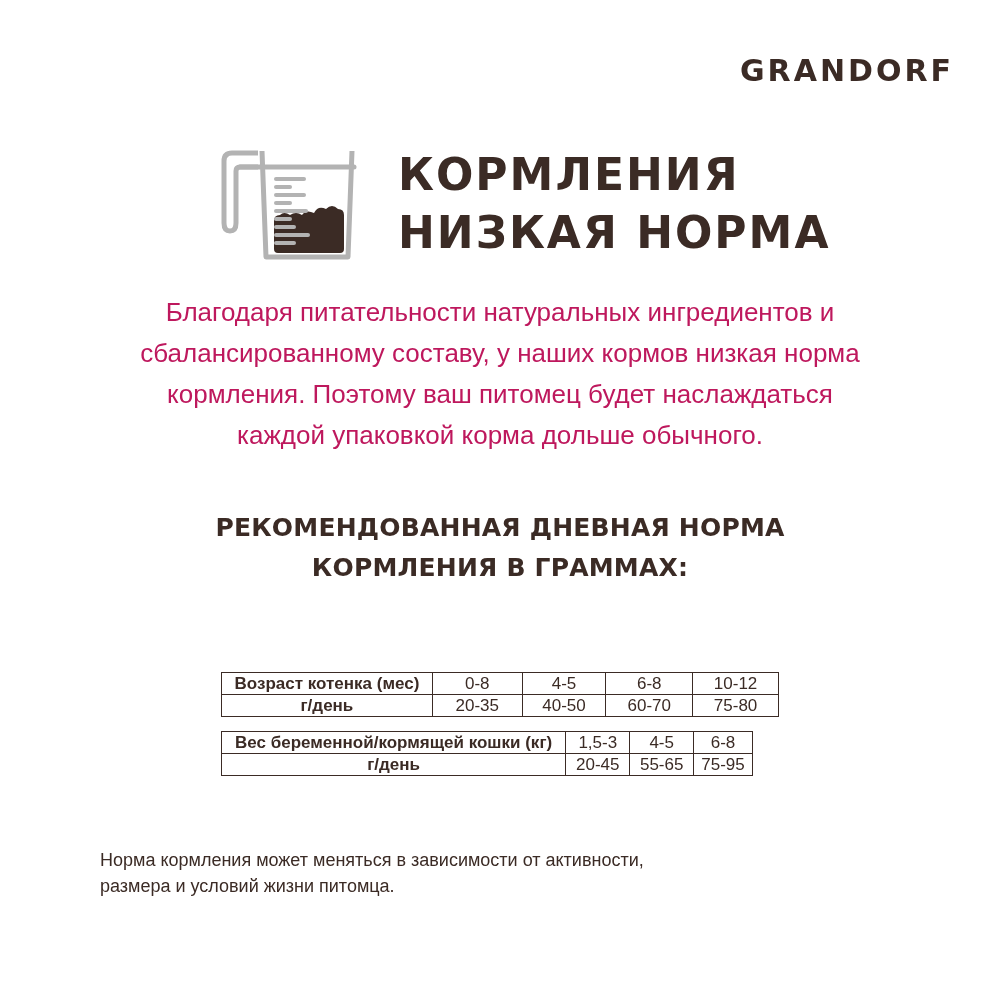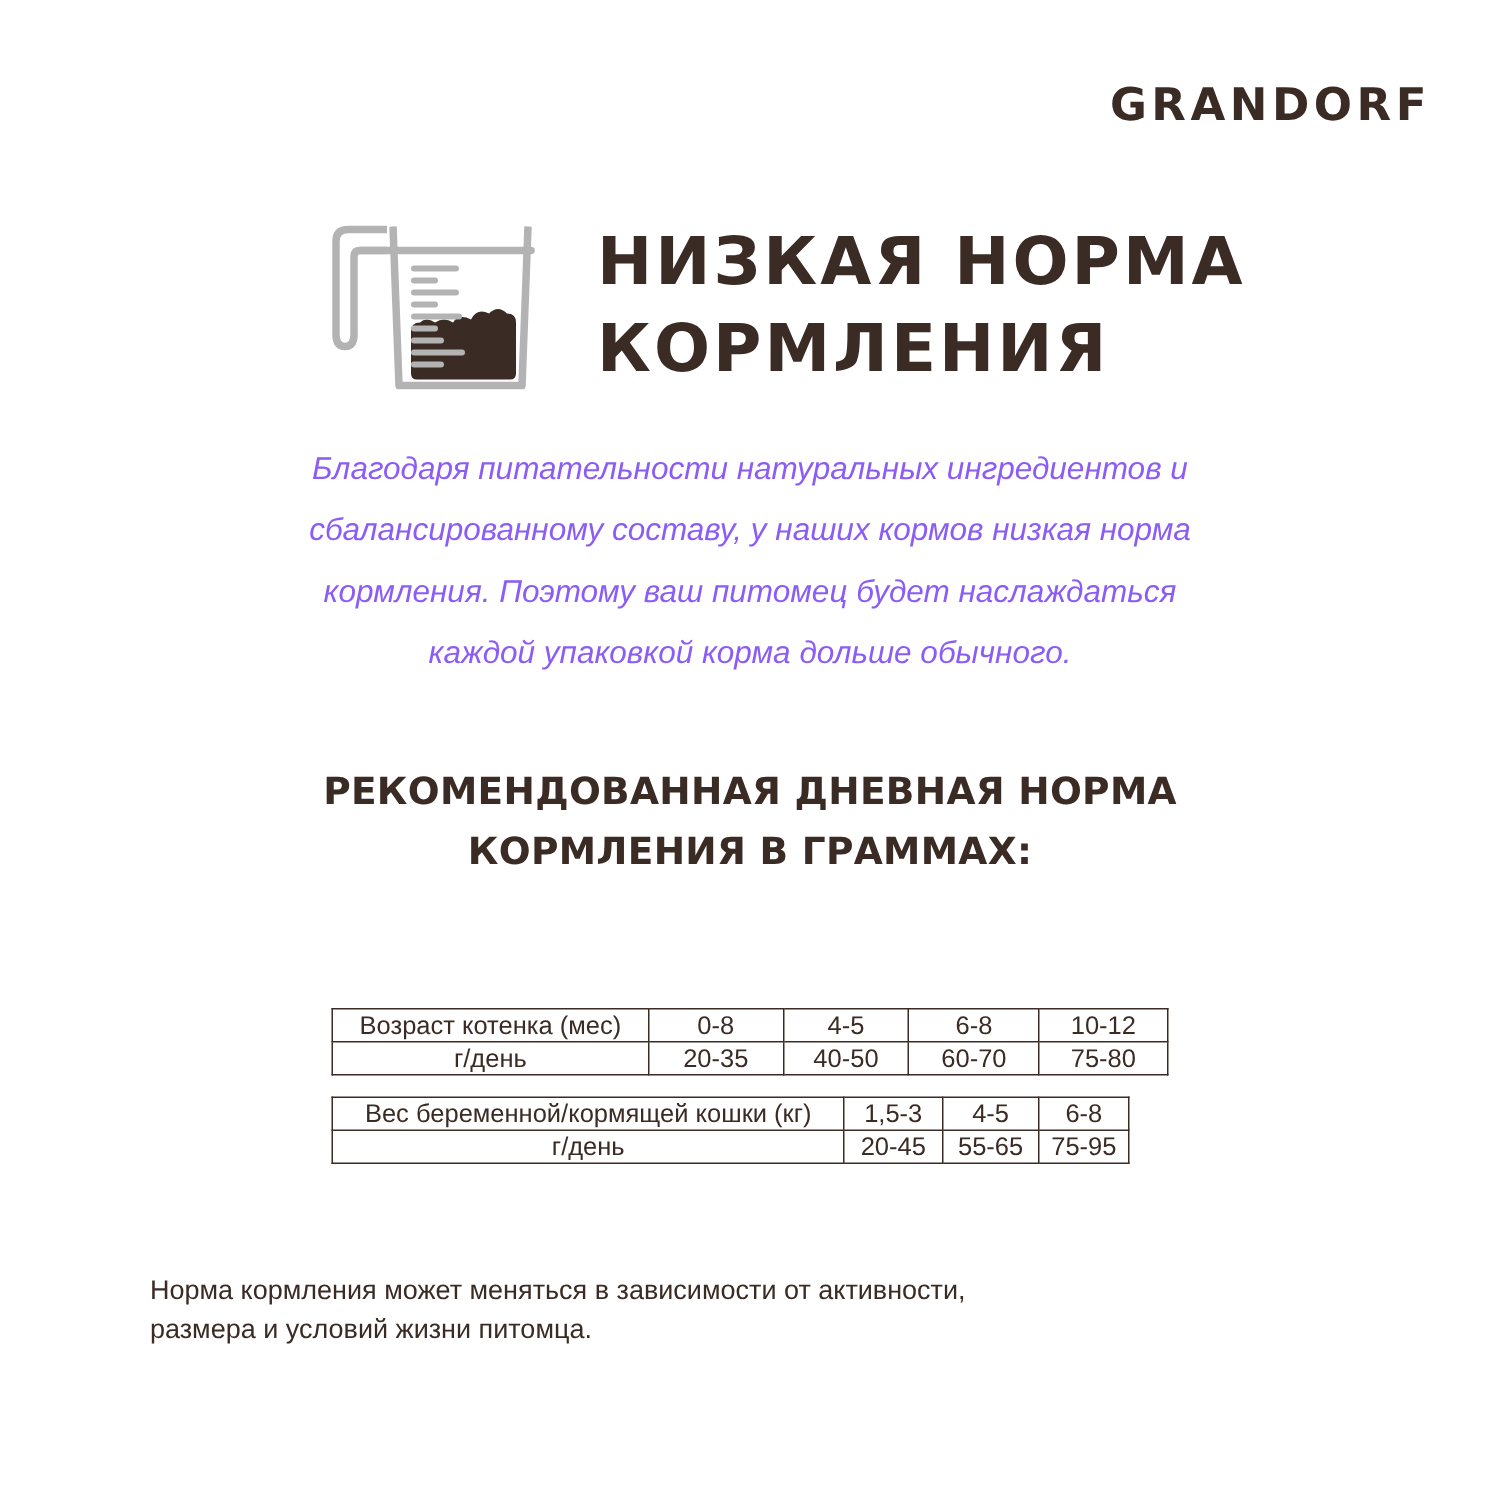--- a/index.html
+++ b/index.html
@@ -18,41 +18,40 @@
     .hero-icon { position: absolute; left: 218px; top: 145px; width: 140px; height: 120px; }
     .hero-title {
       position: absolute; left: 398px; top: 146px;
       font-family: "DejaVu Sans", sans-serif; font-weight: bold;
       font-size: 44px; line-height: 58px; letter-spacing: 2px;
       color: #3b2b25;
     }
     .hero-title div { white-space: nowrap; }
     .intro {
       position: absolute; left: 60px; width: 880px; top: 292px;
-      text-align: center; font-size: 21px; line-height: 41px; color: #8b5cf6;
+      text-align: center; font-size: 26px; line-height: 41px; color: #be185d;
       font-family: "Liberation Sans", sans-serif;
-      font-style: italic;
     }
     .intro div { white-space: nowrap; }
     .subtitle {
       position: absolute; left: 100px; width: 800px; top: 508px;
       text-align: center; font-family: "DejaVu Sans", sans-serif;
       font-weight: bold; font-size: 25px; line-height: 40px; color: #3b2b25;
       letter-spacing: 0.2px;
     }
     .subtitle div { white-space: nowrap; }
     table.feed {
       position: absolute; border-collapse: collapse;
       font-family: "Liberation Sans", sans-serif; font-size: 17px; color: #3b2b25;
     }
     table.feed td {
       border: 1.5px solid #3b2b25; text-align: center; padding: 0;
       height: 21px; line-height: 21px; white-space: nowrap;
     }
-    table.feed td.head { font-weight: normal; }
+    table.feed td.head { font-weight: bold; }
     #table-kitten { left: 221px; top: 672px; width: 558px; }
     #table-mother { left: 221px; top: 731px; width: 532px; }
     .footnote {
       position: absolute; left: 100px; width: 800px; top: 847px;
       text-align: left; font-size: 18px; line-height: 26px; color: #3b2b25;
     }
     .footnote div { white-space: nowrap; }
   </style>
 </head>
 <body>
@@ -76,22 +75,22 @@
     <line x1="58" y1="58" x2="72" y2="58"></line>
     <line x1="58" y1="66" x2="88" y2="66"></line>
     <line x1="58" y1="74" x2="72" y2="74"></line>
     <line x1="58" y1="82" x2="76" y2="82"></line>
     <line x1="58" y1="90" x2="90" y2="90"></line>
     <line x1="58" y1="98" x2="76" y2="98"></line>
   </g>
 </svg>
 
 <div class="hero-title">
+  <div>КОРМЛЕНИЯ</div>
   <div>НИЗКАЯ НОРМА</div>
-  <div>КОРМЛЕНИЯ</div>
 </div>
 
 <div class="intro">
   <div>Благодаря питательности натуральных ингредиентов и</div>
   <div>сбалансированному составу, у наших кормов низкая норма</div>
   <div>кормления. Поэтому ваш питомец будет наслаждаться</div>
   <div>каждой упаковкой корма дольше обычного.</div>
 </div>
 
 <div class="subtitle">

